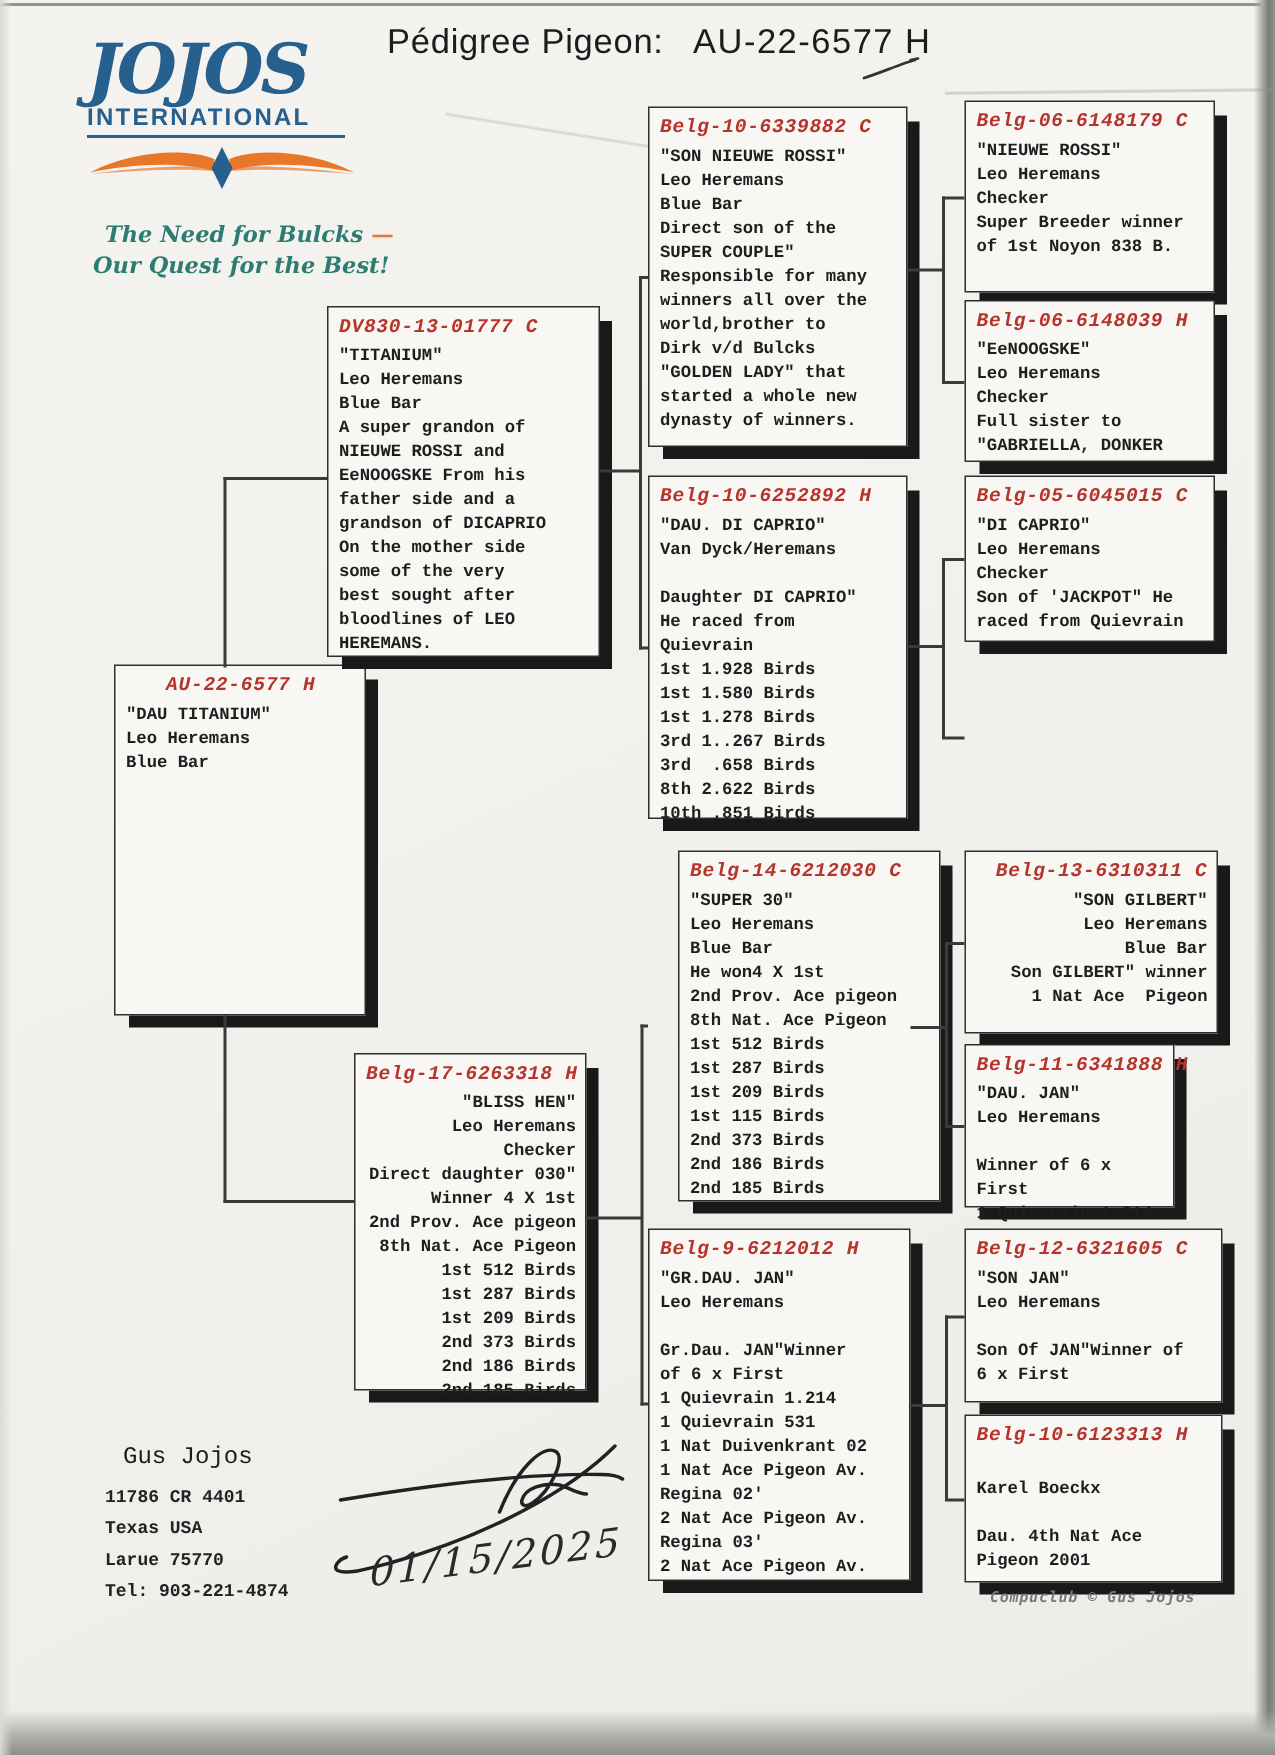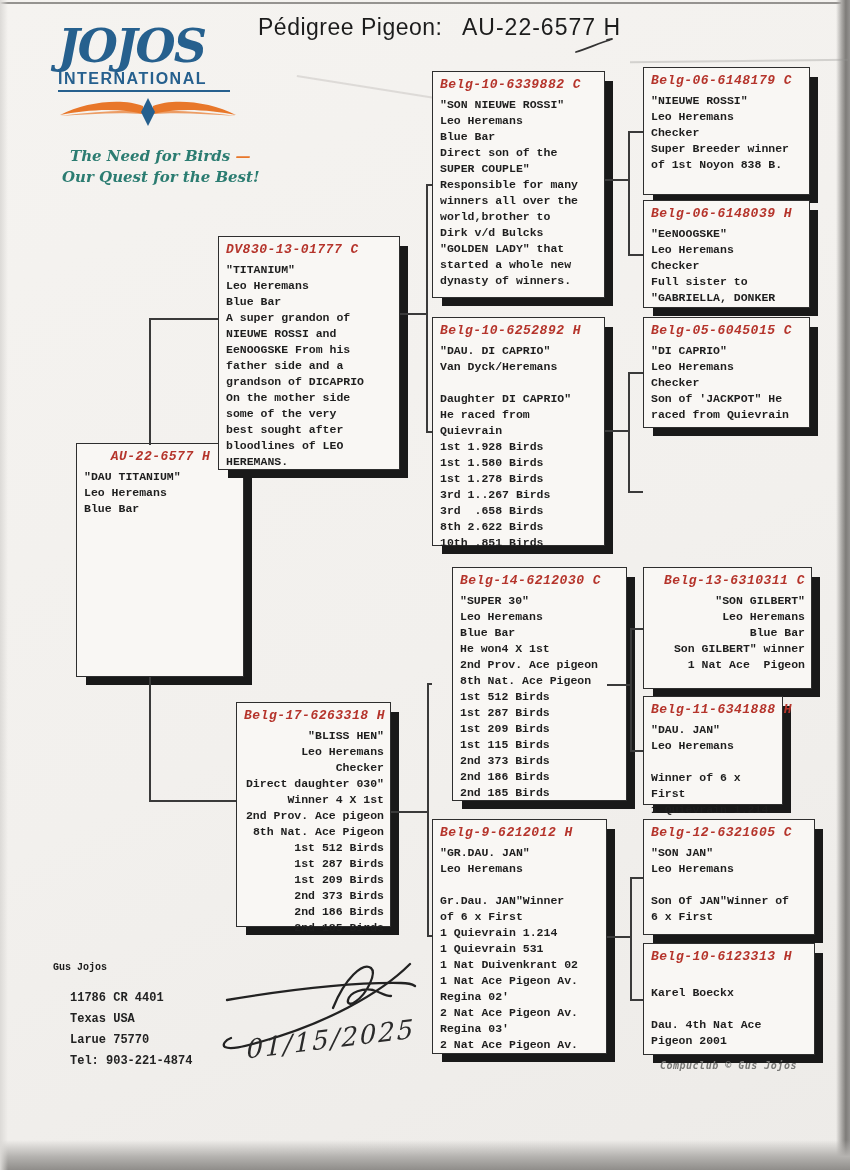--- a/index.html
+++ b/index.html
@@ -39,40 +39,40 @@
   .pbox{position:absolute;background:#f9f7f4;border:1px solid #2e2e2e;
         box-shadow:9px 9px 0 -1px #191919;padding:4px 6px 4px 7px;box-sizing:border-box;
         font-family:"Liberation Mono","DejaVu Sans Mono",monospace;}
   .pbox .ring{color:#b5342b;font-weight:bold;font-style:italic;font-size:13px;
         letter-spacing:.5px;line-height:18px;white-space:nowrap;}
   .pbox .lines{color:#1e1e1e;font-weight:bold;font-size:11.5px;line-height:16px;
         margin-top:3px;white-space:pre-wrap;}
   .pbox.center .ring{text-align:center;}
 
   .b0{left:76px;top:443px;width:168px;height:234px;}
-  .b1{left:218px;top:204px;width:182px;height:234px;margin-top:32px;}
+  .b1{left:218px;top:204px;width:182px;height:234px;}
   .b2{left:236px;top:702px;width:155px;height:225px;text-align:right;}
   .b3{left:432px;top:71px;width:173px;height:227px;}
   .b4{left:432px;top:317px;width:173px;height:229px;}
   .b5{left:432px;top:567px;width:175px;height:234px;margin-left:20px;}
   .b6{left:432px;top:819px;width:175px;height:235px;}
   .b7{left:643px;top:67px;width:167px;height:128px;}
   .b8{left:643px;top:200px;width:167px;height:108px;}
   .b9{left:643px;top:317px;width:167px;height:111px;}
   .b10{left:643px;top:437px;width:167px;height:108px;}
   .b11{left:643px;top:567px;width:169px;height:122px;text-align:right;}
   .b12{left:643px;top:696px;width:140px;height:109px;}
   .b13{left:643px;top:819px;width:172px;height:116px;}
   .b14{left:643px;top:943px;width:172px;height:112px;}
 
   .cline{position:absolute;background:#3a3a3a;}
 
   
-  .owner{position:absolute;left:53px;top:962px;font-family:"Liberation Mono","DejaVu Sans Mono",monospace;
-        font-weight:bold;font-size:10px;color:#1b1b1b;}
+  .owner{position:absolute;left:82px;top:962px;font-family:"Liberation Mono","DejaVu Sans Mono",monospace;
+        font-weight:normal;font-size:16px;color:#1b1b1b;}
   .address{position:absolute;left:70px;top:988px;font-family:"Liberation Mono","DejaVu Sans Mono",monospace;
         font-weight:bold;font-size:12px;line-height:21px;color:#222;white-space:pre-wrap;}
   .sig{position:absolute;left:205px;top:952px;}
   .hand-date{position:absolute;left:246px;top:1024px;font-family:"DejaVu Serif",serif;
         font-style:italic;font-size:26px;color:#2a2a2a;transform:rotate(-7deg) skewX(-8deg);letter-spacing:2px;}
   .credit{position:absolute;left:660px;top:1060px;font-family:"DejaVu Sans Mono",monospace;
         font-style:italic;font-weight:bold;font-size:10px;color:#787876;letter-spacing:.5px;}
 </style>
 </head>
 <body>
@@ -91,21 +91,21 @@
     <div class="logo-sub">INTERNATIONAL</div>
     <svg class="logo-swoosh" width="180" height="34" viewBox="0 0 180 34">
       <path d="M2,20 C28,6 66,3 85,11 L85,19 C60,12 26,15 2,20 Z" fill="#e8772a"></path>
       <path d="M95,11 C114,3 152,6 178,20 C154,15 120,12 95,19 Z" fill="#e8772a"></path>
       <path d="M2,21 C40,16 70,15 85,17 L85,19 C60,17 30,19 2,21 Z" fill="#e8772a" opacity=".7"></path>
       <path d="M95,17 C110,15 140,16 178,21 C150,19 120,17 95,19 Z" fill="#e8772a" opacity=".7"></path>
       <polygon points="90,3 97,17 90,31 83,17" fill="#26608e"></polygon>
     </svg>
   </div>
   <div class="tagline">
-    <div><span>The Need for Birds</span>
+    <div><span>The Need for Bulcks</span>
       <span class="dash">—</span></div>
     <div class="l2">Our Quest for the Best!</div>
   </div>
 
   <div class="title">Pédigree Pigeon:</div>
   <div class="ring-top">AU-22-6577 H</div>
   <svg class="hand-slash" width="40" height="16" viewBox="0 0 40 16">
     <path d="M2,14 C12,11 28,4 36,2 M33,2 L38,1" stroke="#333" stroke-width="1.8" fill="none" stroke-linecap="round"></path>
   </svg>
 

